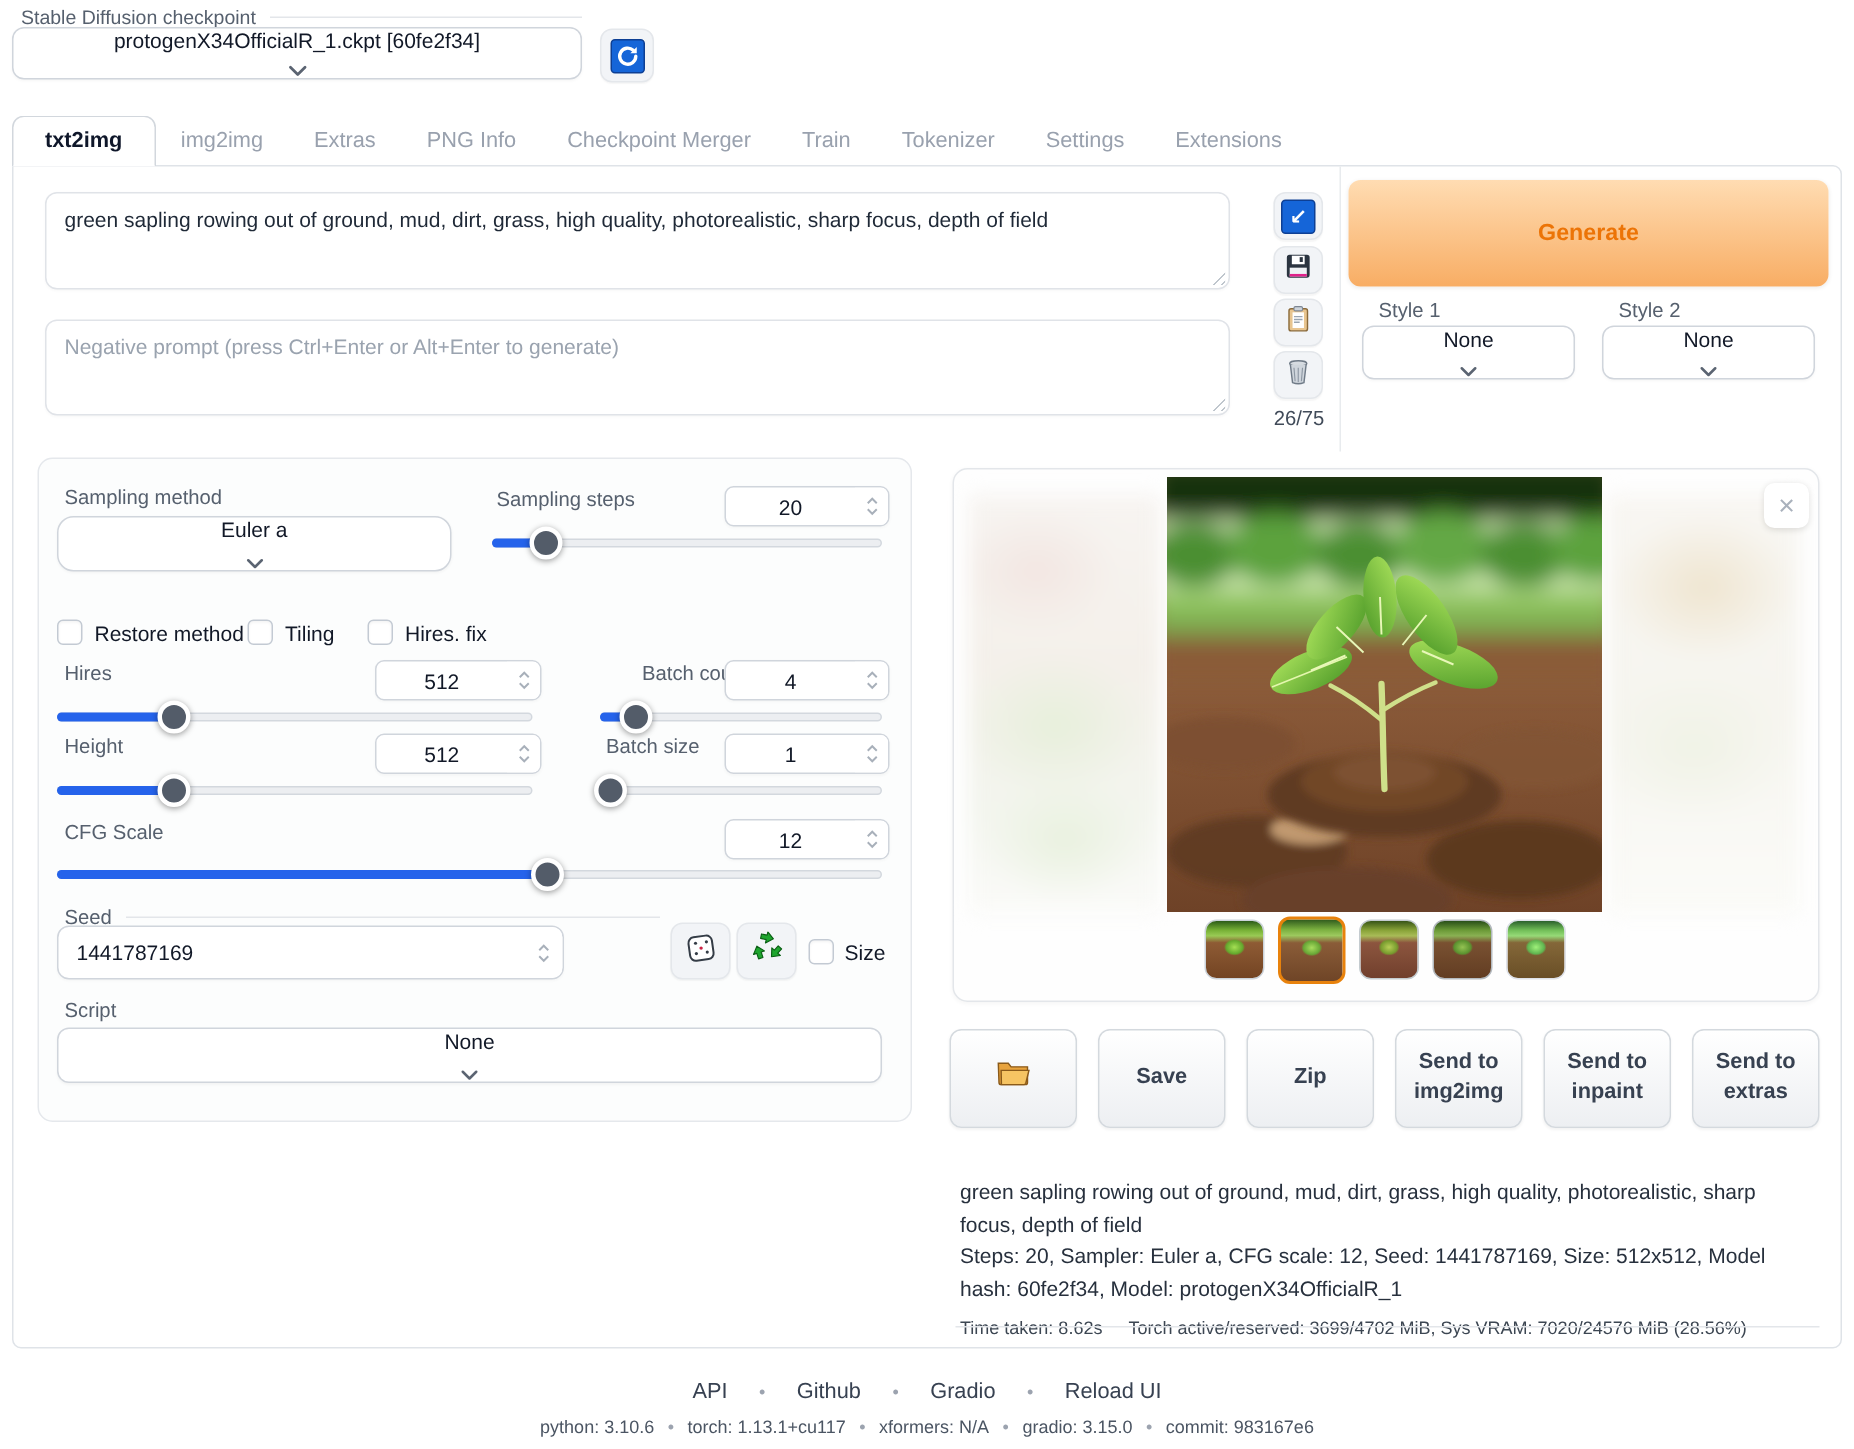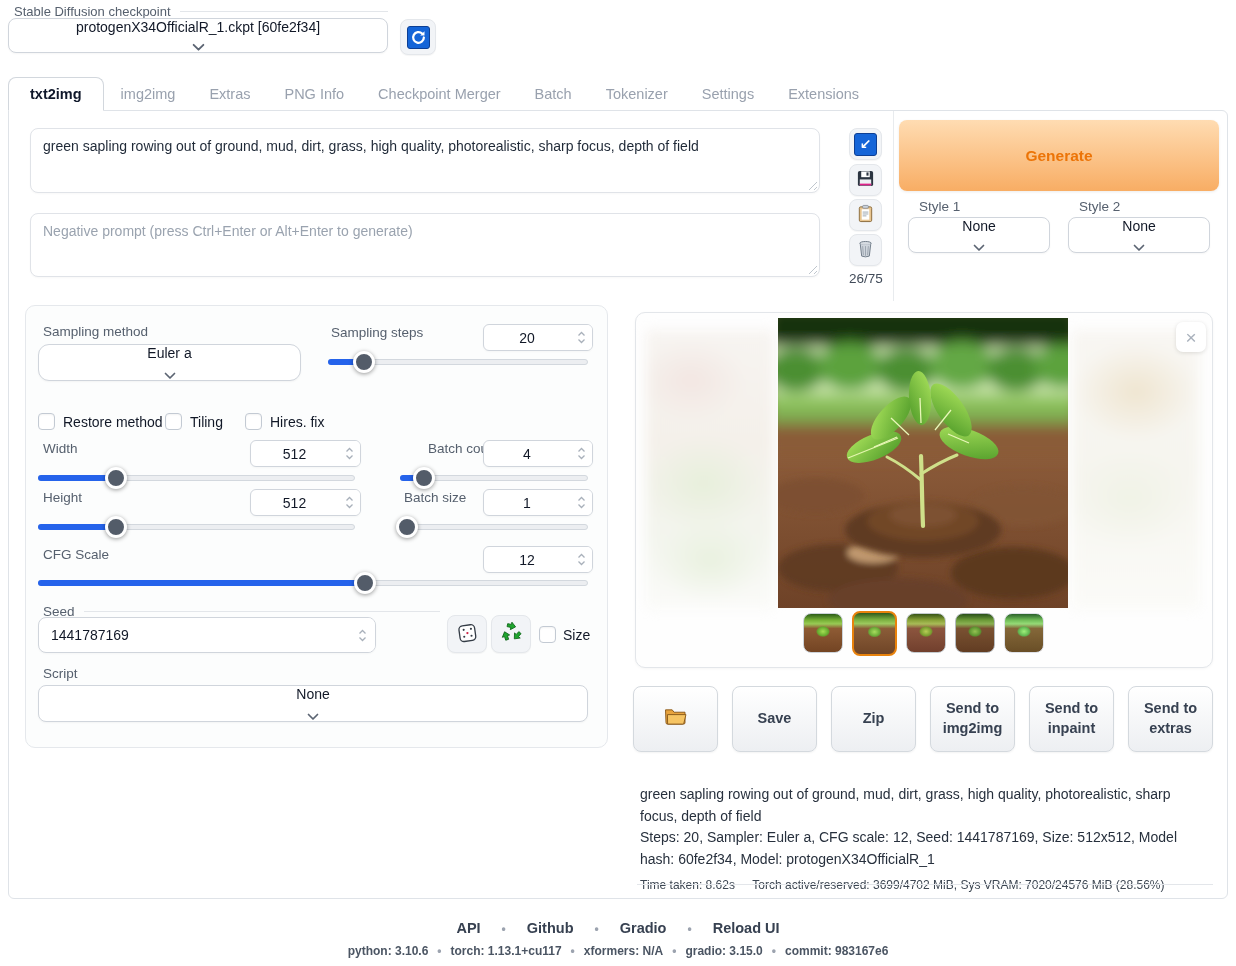--- a/index.html
+++ b/index.html
@@ -141,21 +141,21 @@
       </svg>
   </span>
 </div>
 
 <div class="abs tabs" style="left:8px; top:77px;">
   <div class="tab active">txt2img</div>
   <div class="tab">img2img</div>
   <div class="tab">Extras</div>
   <div class="tab">PNG Info</div>
   <div class="tab">Checkpoint Merger</div>
-  <div class="tab">Batch</div>
+  <div class="tab">Train</div>
   <div class="tab">Tokenizer</div>
   <div class="tab">Settings</div>
   <div class="tab">Extensions</div>
 </div>
 
 <div class="abs" style="left:8px; top:110px; width:1220px; height:789px; border:1px solid #dfe3e8; border-radius:0 6px 6px 6px; background:#fff;"></div>
 <div class="abs" style="left:893px; top:111px; width:1px; height:190px; background:#e8ebee;"></div>
 
 <div class="abs" style="left:30px; top:128px; width:790px; height:65px;">
   <textarea style="">green sapling rowing out of ground, mud, dirt, grass, high quality, photorealistic, sharp focus, depth of field</textarea>
@@ -260,21 +260,21 @@
   <div class="knob" style="left:14%;"></div>
 </div>
 
 <div class="abs checkbox" style="left:38px; top:413px;"></div>
 <div class="abs cb-label" style="left:63px; top:414px;">Restore method</div>
 <div class="abs checkbox" style="left:165px; top:413px;"></div>
 <div class="abs cb-label" style="left:190px; top:414px;">Tiling</div>
 <div class="abs checkbox" style="left:245px; top:413px;"></div>
 <div class="abs cb-label" style="left:270px; top:414px;">Hires. fix</div>
 
-<div class="abs lbl" style="left:43px; top:441px;">Width</div>
+<div class="abs lbl" style="left:43px; top:441px;">Hires</div>
 <div class="abs num-input" style="left:250px; top:440px; width:111px; height:27px;">
   <span class="val">512</span>
   <span class="spin">
     <svg width="9" height="6" viewBox="0 0 9 6">
         <path d="M1.5 4.5 L4.5 1.5 L7.5 4.5" fill="none" stroke="#a8b0ba" stroke-width="1.3"></path>
       </svg>
     <svg width="9" height="6" viewBox="0 0 9 6">
         <path d="M1.5 1.5 L4.5 4.5 L7.5 1.5" fill="none" stroke="#a8b0ba" stroke-width="1.3"></path>
       </svg>
   </span>
@@ -516,21 +516,21 @@
 <div class="abs" style="left:640px; top:784px; width:566px;">
   <div class="info-text">green sapling rowing out of ground, mud, dirt, grass, high quality, photorealistic, sharp focus, depth of field</div>
   <div class="info-text">Steps: 20, Sampler: Euler a, CFG scale: 12, Seed: 1441787169, Size: 512x512, Model hash: 60fe2f34, Model: protogenX34OfficialR_1</div>
   <div class="perf-text">
     <span>Time taken: 8.62s</span>
     <span style="margin-left:14px;">Torch active/reserved: 3699/4702 MiB, Sys VRAM: 7020/24576 MiB (28.56%)</span>
   </div>
 </div>
 <div class="abs hairline" style="left:637px; top:884px; width:576px;"></div>
 
-<div class="abs" style="left:0; top:920px; width:1236px;font-weight:bold;">
+<div class="abs" style="left:0; top:920px; width:1236px;">
   <div class="footer-links">
     <span class="flink">API</span>
     <span class="flink">Github</span>
     <span class="flink">Gradio</span>
     <span class="flink">Reload UI</span>
   </div>
   <div class="footer-vers">
     <span class="vitem">python: 3.10.6</span>
     <span class="vitem">torch: 1.13.1+cu117</span>
     <span class="vitem">xformers: N/A</span>

